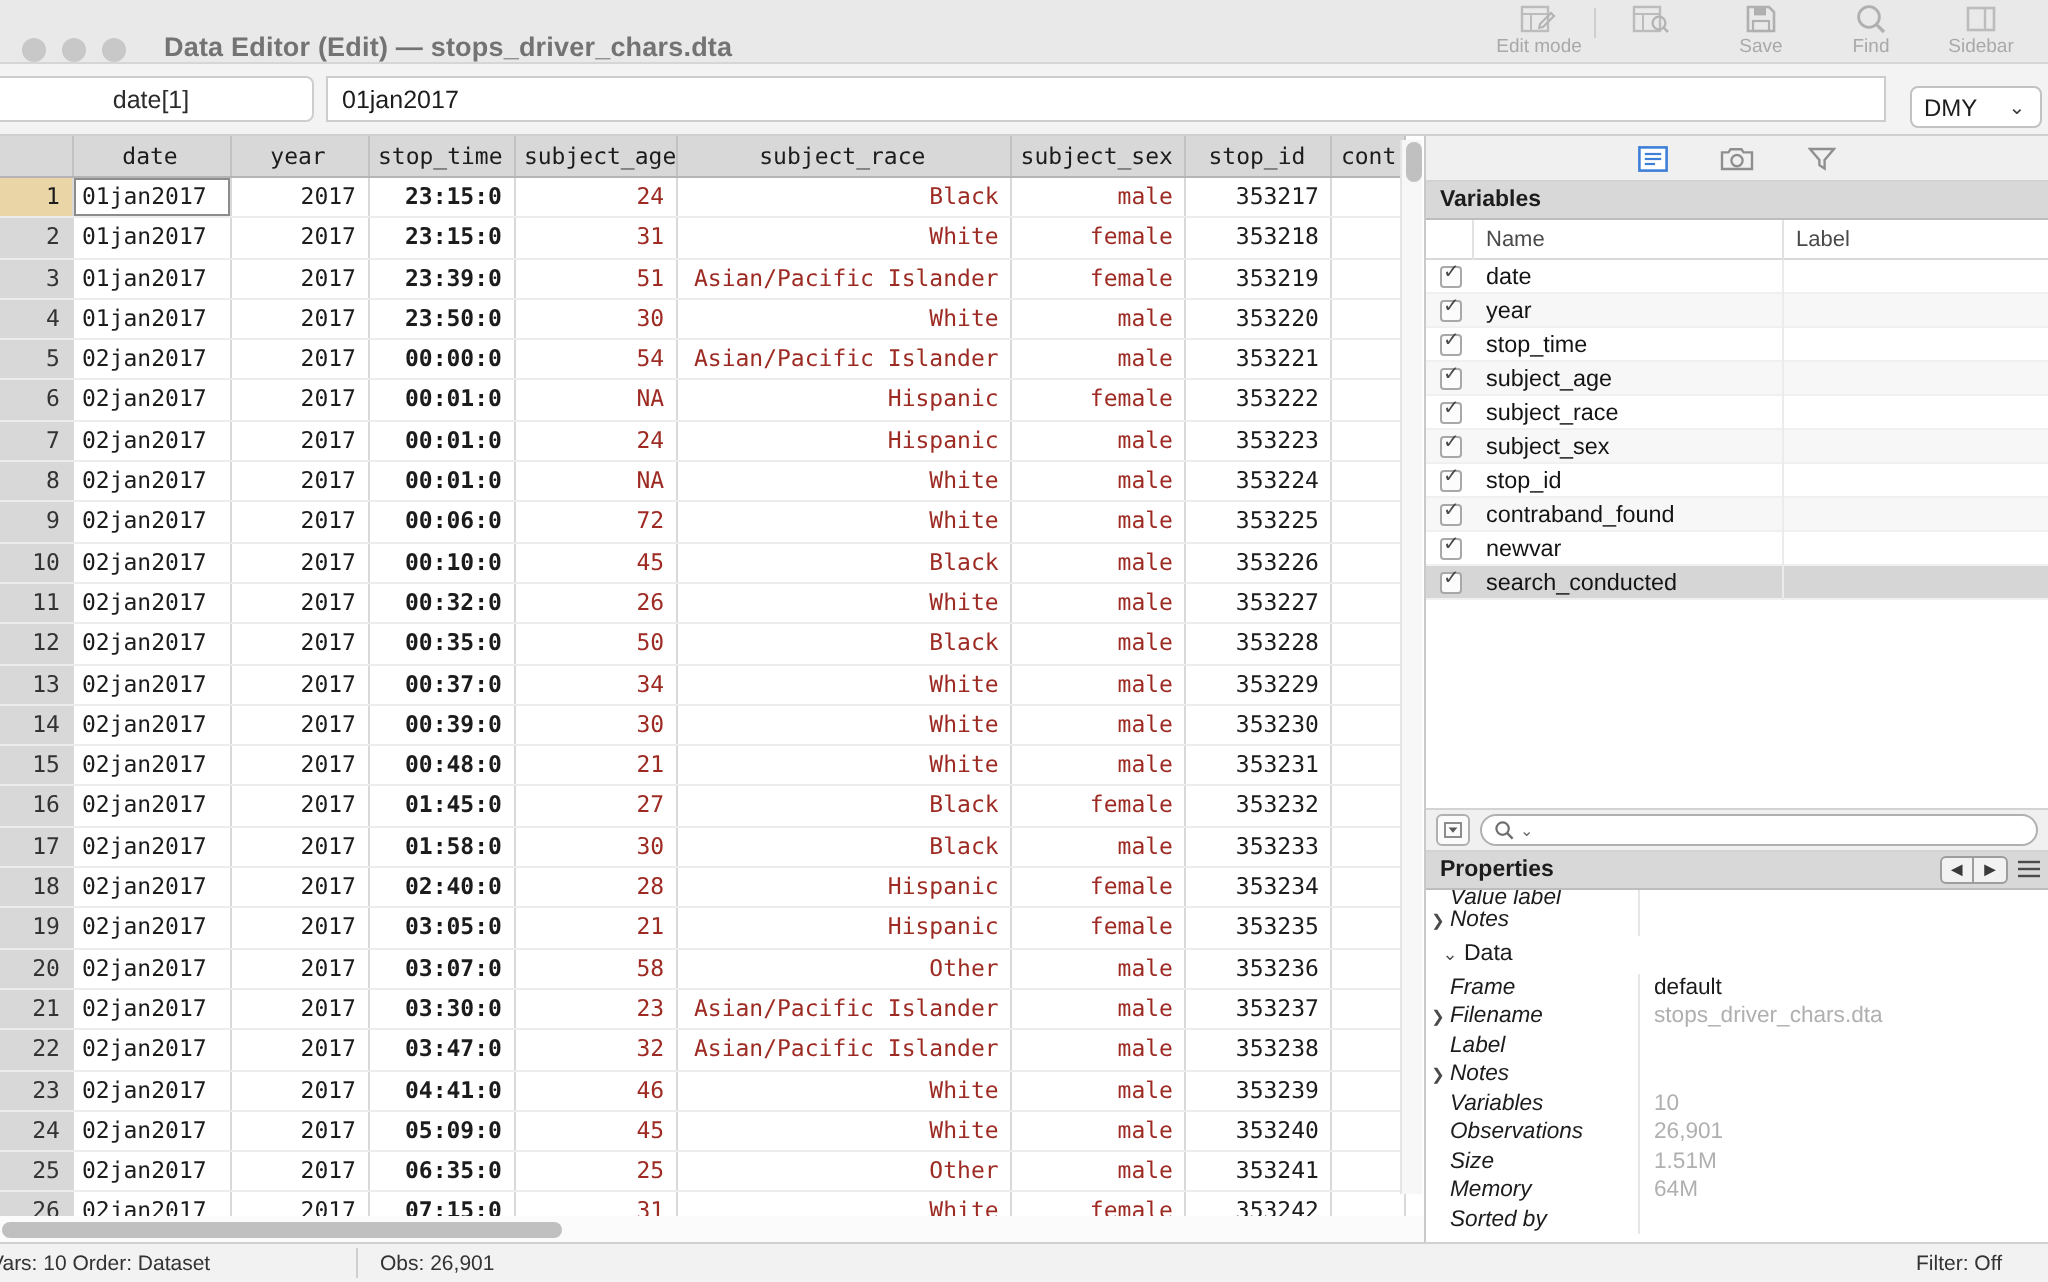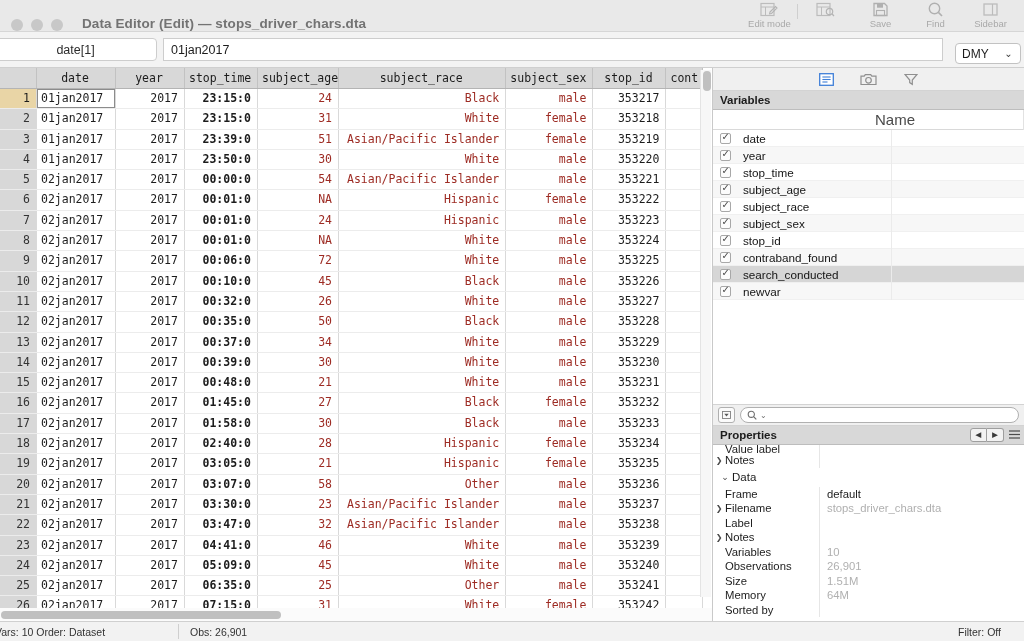--- a/index.html
+++ b/index.html
@@ -155,21 +155,21 @@
   }
   .side-toolbar .sicon { width: 20px; height: 16px; display: flex; align-items: center; justify-content: center; }
   .panel-title {
     height: 19px; background: #d8d8d8; border-bottom: 1px solid #bdbdbd;
     display: flex; align-items: center; padding-left: 7px;
     font-size: 11.5px; font-weight: bold; color: #1c1c1c;
     position: relative;
   }
   .vars-head {
     height: 20px; background: #ffffff; border-bottom: 1px solid #d9d9d9;
-    display: flex; align-items: flex-end; font-size: 15px; color: #4a4a4a; flex-direction: column;
+    display: flex; align-items: center; font-size: 11px; color: #4a4a4a;
   }
   .vh-check { width: 24px; border-right: 1px solid #e2e2e2; height: 20px; }
   .vh-name { width: 155px; padding-left: 6px; height: 20px; line-height: 20px; border-right: 1px solid #e2e2e2; }
   .vh-label { flex: 1; padding-left: 6px; height: 20px; line-height: 20px; }
 
   .vars-list { height: 274px; overflow: hidden; background: #ffffff; position: relative; }
   .var-row {
     height: 17px; display: flex; align-items: center;
     font-size: 11.7px; color: #141414;
     border-bottom: 1px solid #f0f0f0;
@@ -220,21 +220,21 @@
 
   .props-body { background: #ffffff; height: 185px; overflow: hidden; }
   .prop-row { height: 14.5px; display: flex; align-items: center; font-size: 11.3px; color: #1c1c1c; }
   .prop-row.clipped { height: 8px; overflow: hidden; align-items: flex-end; }
   .pr-key {
     width: 107px; height: 100%; display: flex; align-items: center;
     border-right: 1px solid #e6e6e6;
   }
   .pr-arrow { width: 12px; text-align: center; font-size: 8px; color: #4a4a4a; }
   .pr-indent { width: 12px; }
-  .pr-txt { flex: 1; }
+  .pr-txt { flex: 1; font-style: italic; }
   .pr-val { flex: 1; padding-left: 7px; }
   .pr-val.muted { color: #b0b0b0; }
   .group-row { height: 19px; display: flex; align-items: center; font-size: 11.5px; color: #1c1c1c; }
   .group-row .pr-arrow { width: 14px; margin-left: 5px; font-size: 9px; }
 
   
   .statusbar {
     position: absolute; left: 0; top: 621px; width: 1024px; height: 20px;
     background: #f2f2f2; border-top: 1px solid #d0d0d0;
     font-size: 10.5px; color: #333333;
@@ -718,32 +718,32 @@
           <div class="var-name">stop_id</div>
           <div class="var-label"></div>
         </div>
         <div class="var-row">
           <div class="var-chk">
             <div class="chkbox"></div>
           </div>
           <div class="var-name">contraband_found</div>
           <div class="var-label"></div>
         </div>
+        <div class="var-row">
+          <div class="var-chk">
+            <div class="chkbox"></div>
+          </div>
+          <div class="var-name">newvar</div>
+          <div class="var-label"></div>
+        </div>
         <div class="var-row selected">
           <div class="var-chk">
             <div class="chkbox"></div>
           </div>
           <div class="var-name">search_conducted</div>
-          <div class="var-label"></div>
-        </div>
-        <div class="var-row">
-          <div class="var-chk">
-            <div class="chkbox"></div>
-          </div>
-          <div class="var-name">newvar</div>
           <div class="var-label"></div>
         </div>
         <div style="height: 100px;"></div>
       </div>
 
     <div class="filterbar">
       <div class="filter-drop">
         <svg width="9" height="8" viewBox="0 0 9 8">
           <rect x="0.5" y="0.5" width="8" height="7" fill="none" stroke="#808080" stroke-width="0.9"></rect>
           <path d="M2.3 2.8 L6.7 2.8 L4.5 5.4 Z" fill="#595959"></path>

